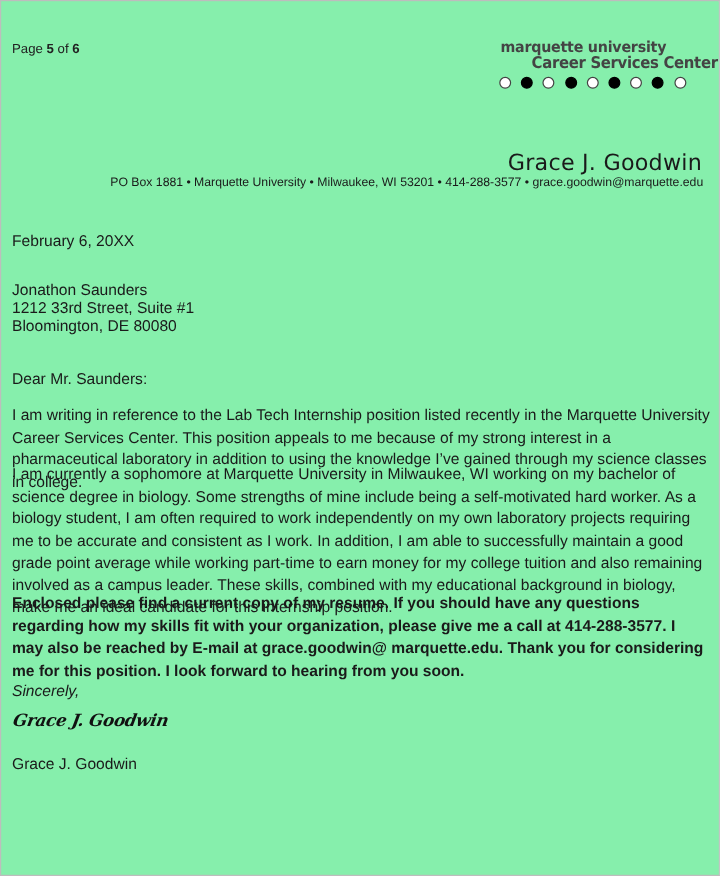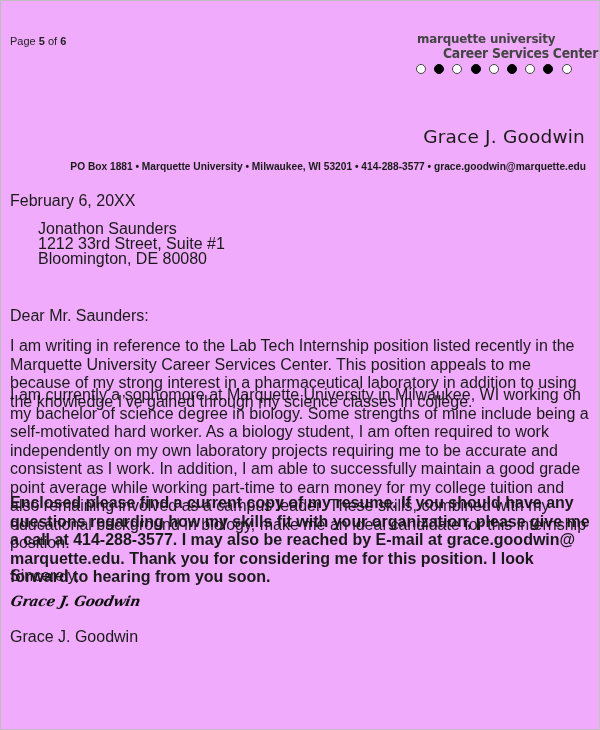--- a/index.html
+++ b/index.html
@@ -3,21 +3,21 @@
 <meta charset="utf-8">
 <style>
   html, body { margin: 0; padding: 0; background: #ffffff; }
   body {
     width: 600px; height: 730px; position: relative; overflow: hidden;
     font-family: "Liberation Sans", "DejaVu Sans", sans-serif;
     color: #1a1a1a;
   }
   .page {
     position: absolute; left: 0; top: 0; width: 598px; height: 728px;
-    border: 1px solid #bdbdbd; border-right-color: #c4c4c4; background: #f0abfc;
+    border: 1px solid #bdbdbd; border-right-color: #c4c4c4; background: #86efac;
   }
   .page-num {
     position: absolute; left: 9px; top: 34px; font-size: 11px; color: #222;
   }
   .page-num b { font-weight: bold; }
   .logo { position: absolute; left: 412px; top: 30px; width: 175px; height: 48px; font-weight: bold; }
   .logo-line1 {
     position: absolute; left: 4px; top: 0px; font-size: 12.5px; color: #444;
     letter-spacing: -0.2px; font-family: "DejaVu Sans", sans-serif; transform: scaleX(0.95);
     transform-origin: left top;
@@ -29,34 +29,33 @@
   }
   .dots { position: absolute; left: 3px; top: 33px; display: flex; gap: 8.2px; }
   .dot { width: 10px; height: 10px; border-radius: 50%; box-sizing: border-box; border: 1px solid #444; background: #fff; }
   .dot.filled { background: #000; border-color: #000; }
 
   .sender-name {
     position: absolute; right: 14px; top: 125px; font-size: 18.5px; color: #1a1a1a;
     font-family: "DejaVu Sans", sans-serif; letter-spacing: 0.2px;
   }
   .sender-contact {
-    position: absolute; right: 13px; top: 160px; font-size: 10.2px; color: #1a1a1a;
+    position: absolute; right: 13px; top: 146px; font-size: 10.2px; color: #1a1a1a;
     white-space: nowrap;
-    font-weight: bold;
   }
-  .text { position: absolute; left: 9px; font-size: 16px; line-height: 14px; color: #1a1a1a; }
+  .text { position: absolute; left: 9px; font-size: 13px; line-height: 14px; color: #1a1a1a; }
   .date { top: 193px; }
-  .recipient { top: 221px; margin-left: 28px; }
+  .recipient { top: 234px; }
   .recipient div { height: 15px; }
   .salutation { top: 308px; }
   .para { width: 582px; line-height: 18.5px; }
   .p1 { top: 336px; }
   .p2 { top: 385px; }
   .p3 { top: 493px; font-weight: bold; }
-  .closing { top: 568px; }
+  .closing { top: 568px; font-style: italic; }
   .signature {
     position: absolute; left: 10px; top: 592px; font-size: 14px; font-style: italic;
     font-weight: bold; font-family: "DejaVu Serif", serif; letter-spacing: -0.3px;
     transform: skewX(-10deg); color: #111;
   }
   .typed-name { top: 629px; }
 </style>
 </head>
 <body>
 

